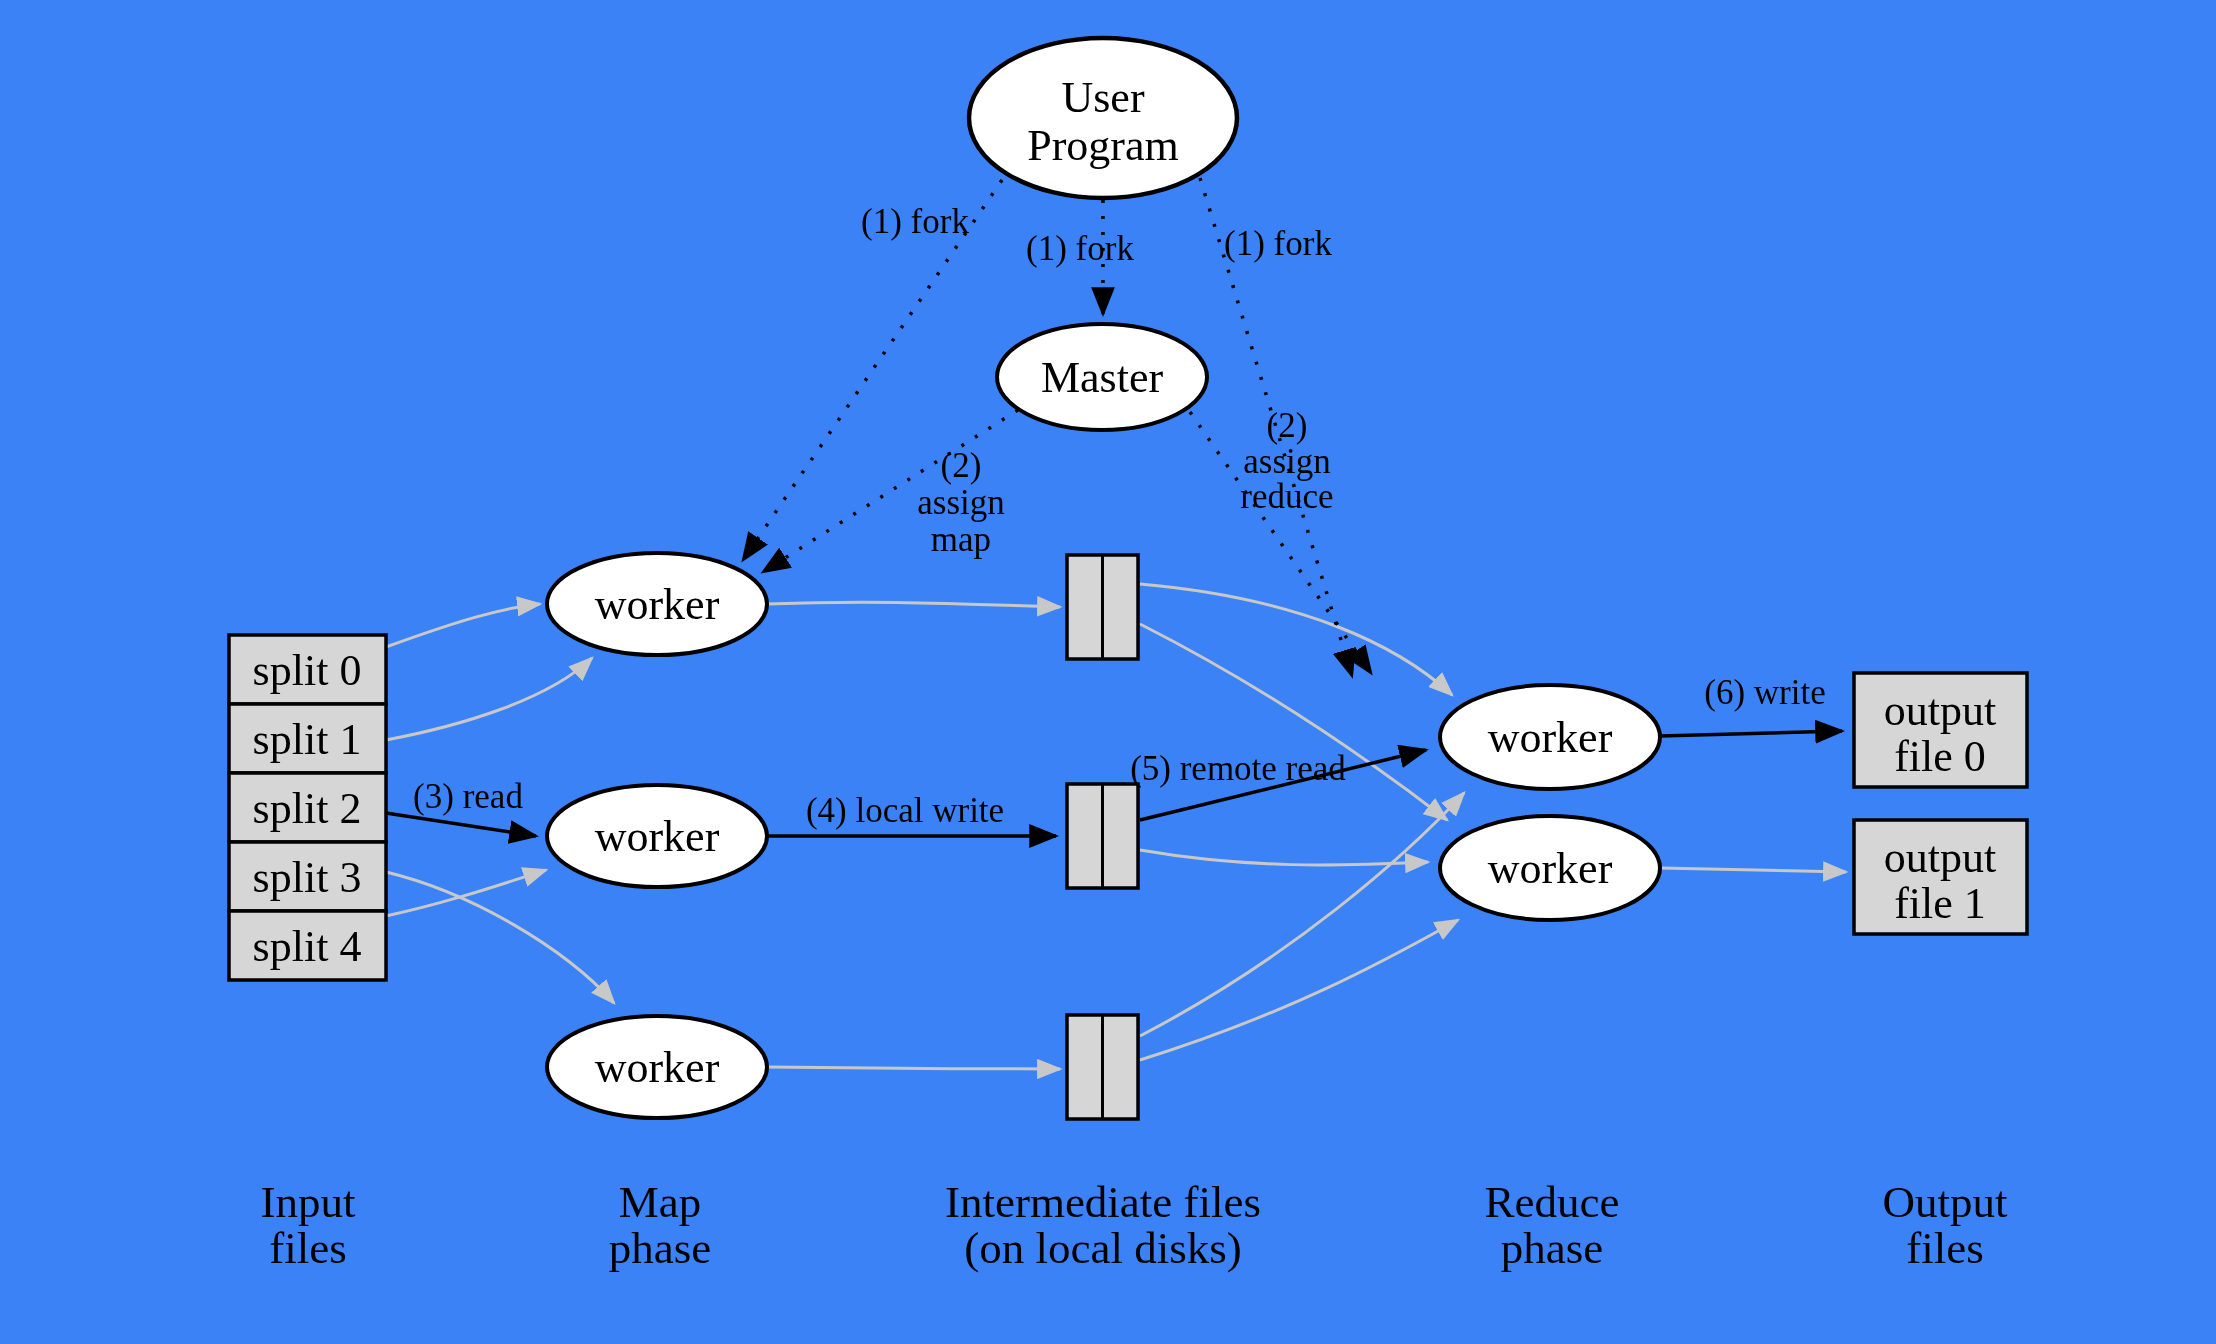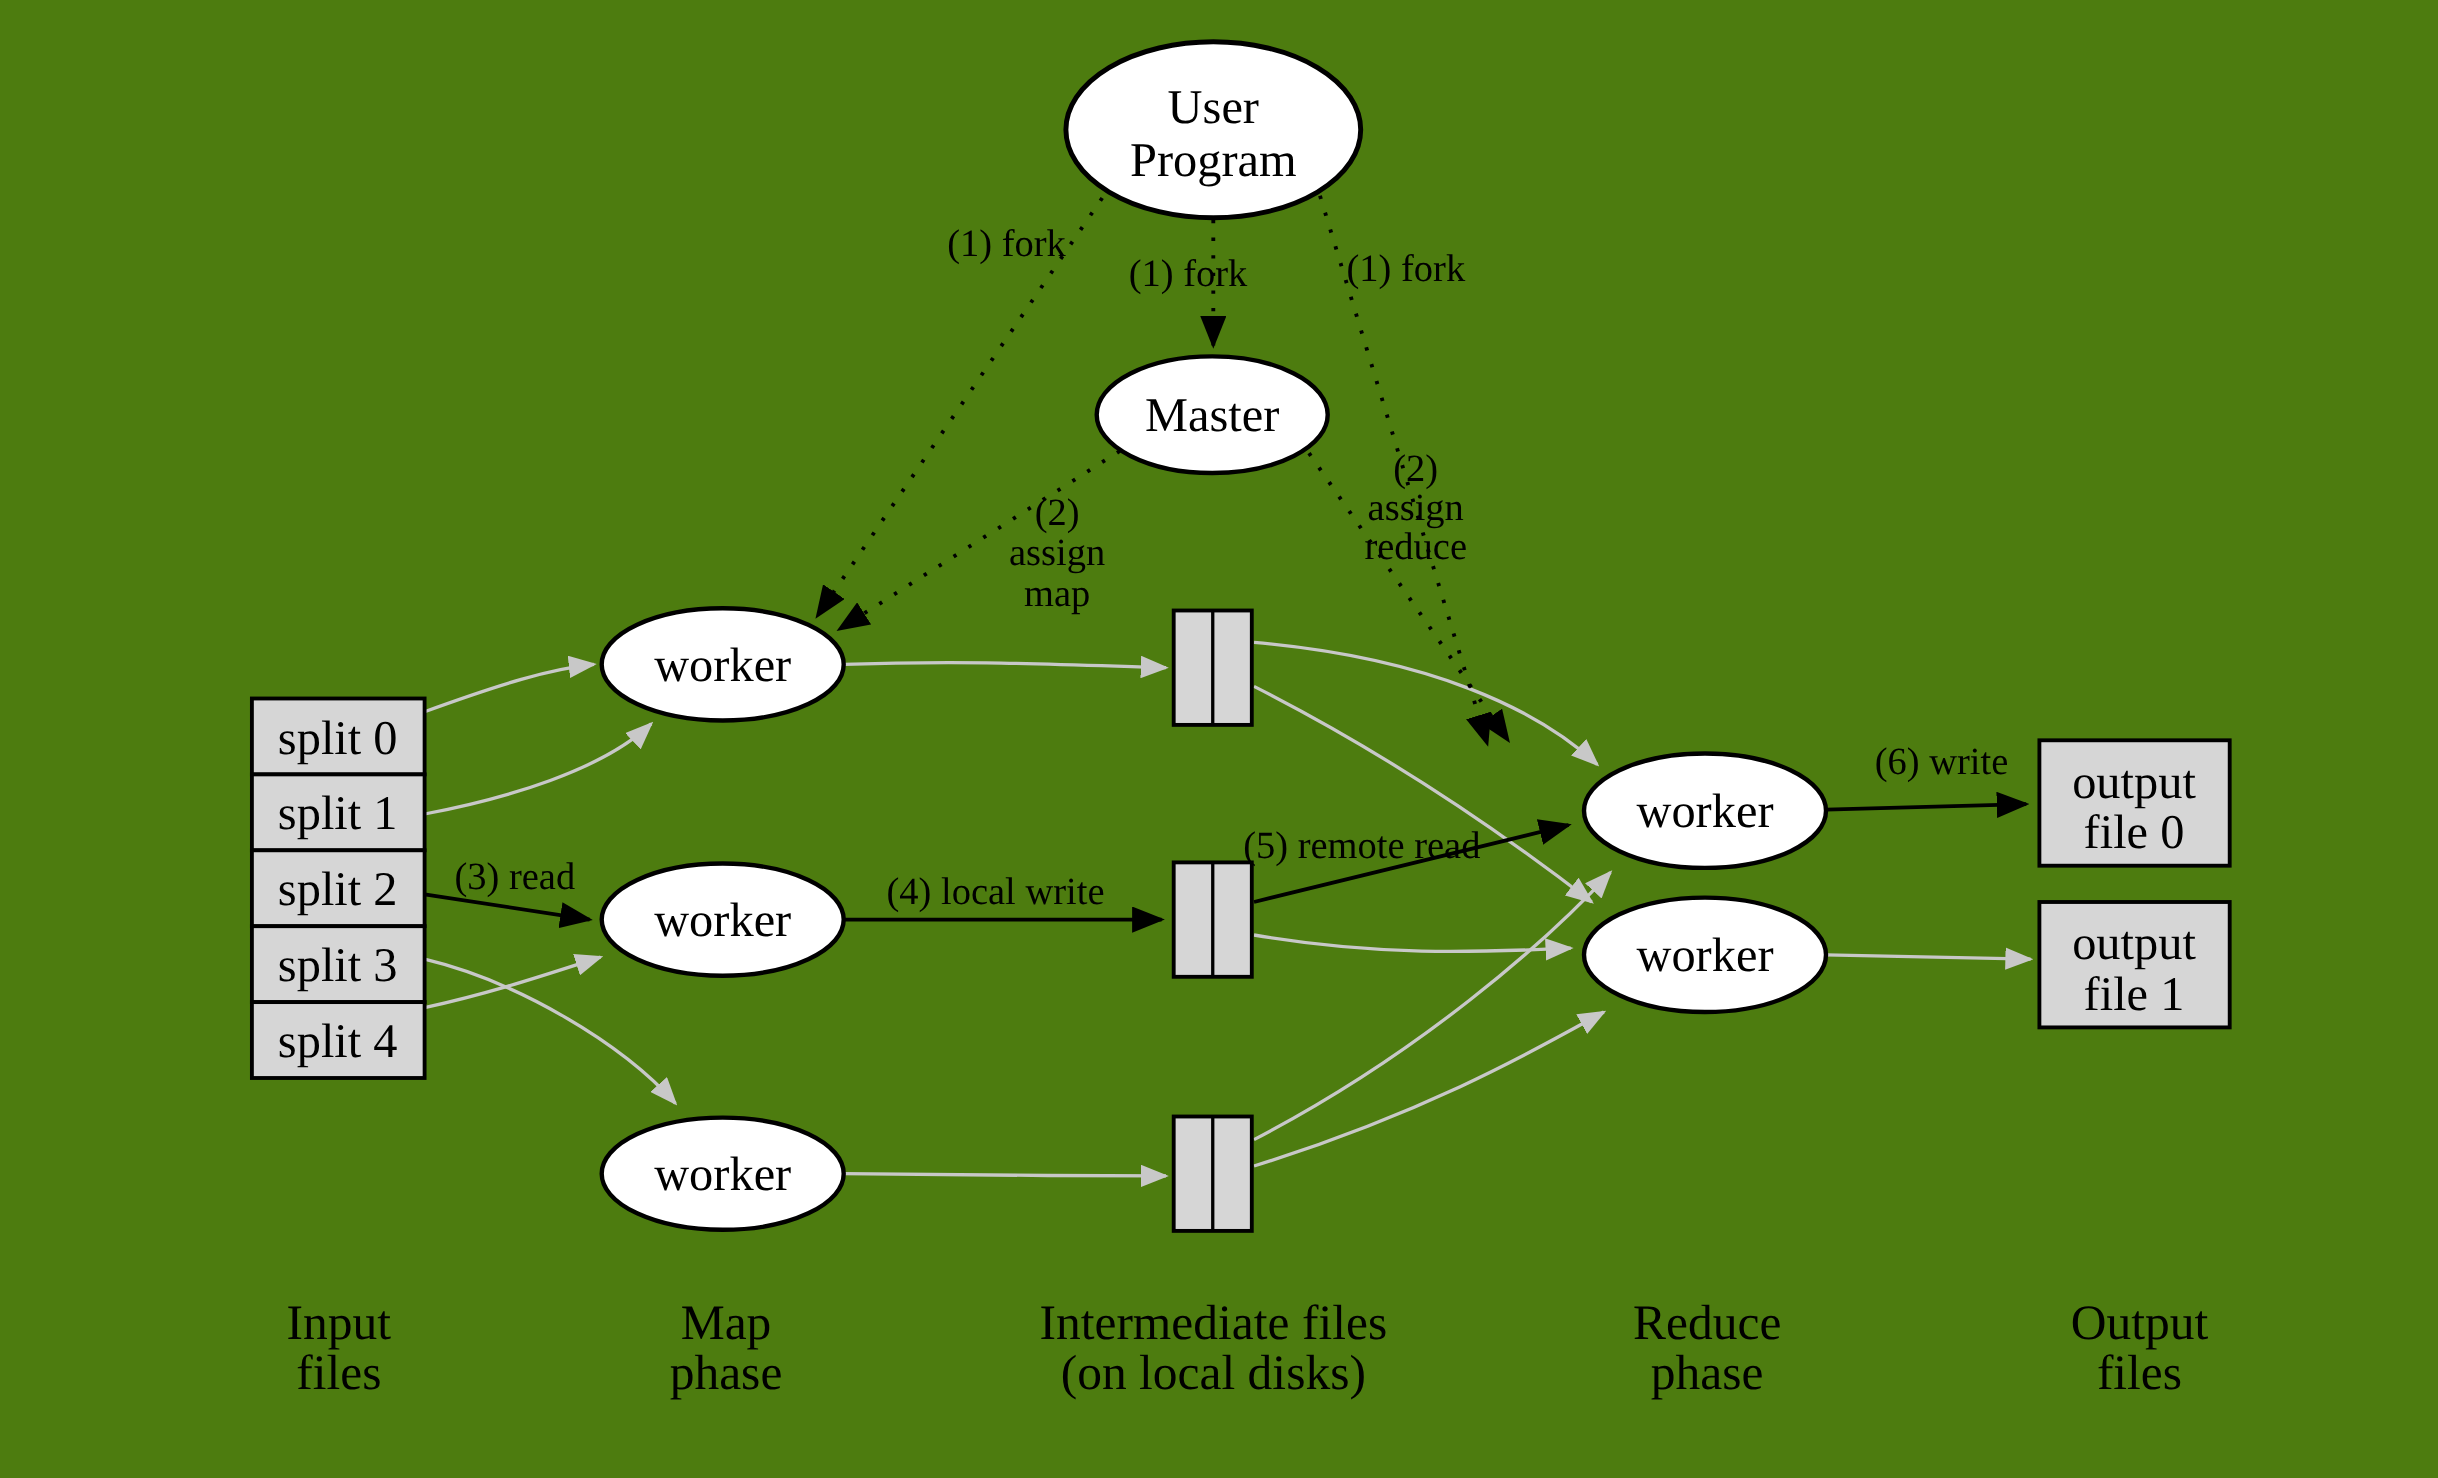--- a/index.html
+++ b/index.html
@@ -1,16 +1,16 @@
 <!DOCTYPE html>
 <html><head>
 <meta charset="utf-8">
 <style>
   html,body{margin:0;padding:0;background:#ffffff;}
-  .stage{position:relative;width:2216px;height:1344px;background:#4d7c0f;overflow:hidden;}
+  .stage{position:relative;width:2216px;height:1344px;background:#3b82f6;overflow:hidden;}
   svg{display:block;}
   text{font-family:"Liberation Serif","DejaVu Serif",serif;fill:#000;}
   .node-label{font-size:44px;}
   .edge-label{font-size:35px;}
   .col-label{font-size:45px;}
   .node-shape{fill:#ffffff;stroke:#000000;}
   .file-box{fill:#d6d6d6;stroke:#000000;stroke-width:3.5;}
   .gray-edge{fill:none;stroke:#c8c8c8;stroke-width:3;}
   .black-edge{fill:none;stroke:#000000;stroke-width:3.5;}
   .dotted-edge{fill:none;stroke:#000000;stroke-width:3.5;stroke-dasharray:3 13;}

